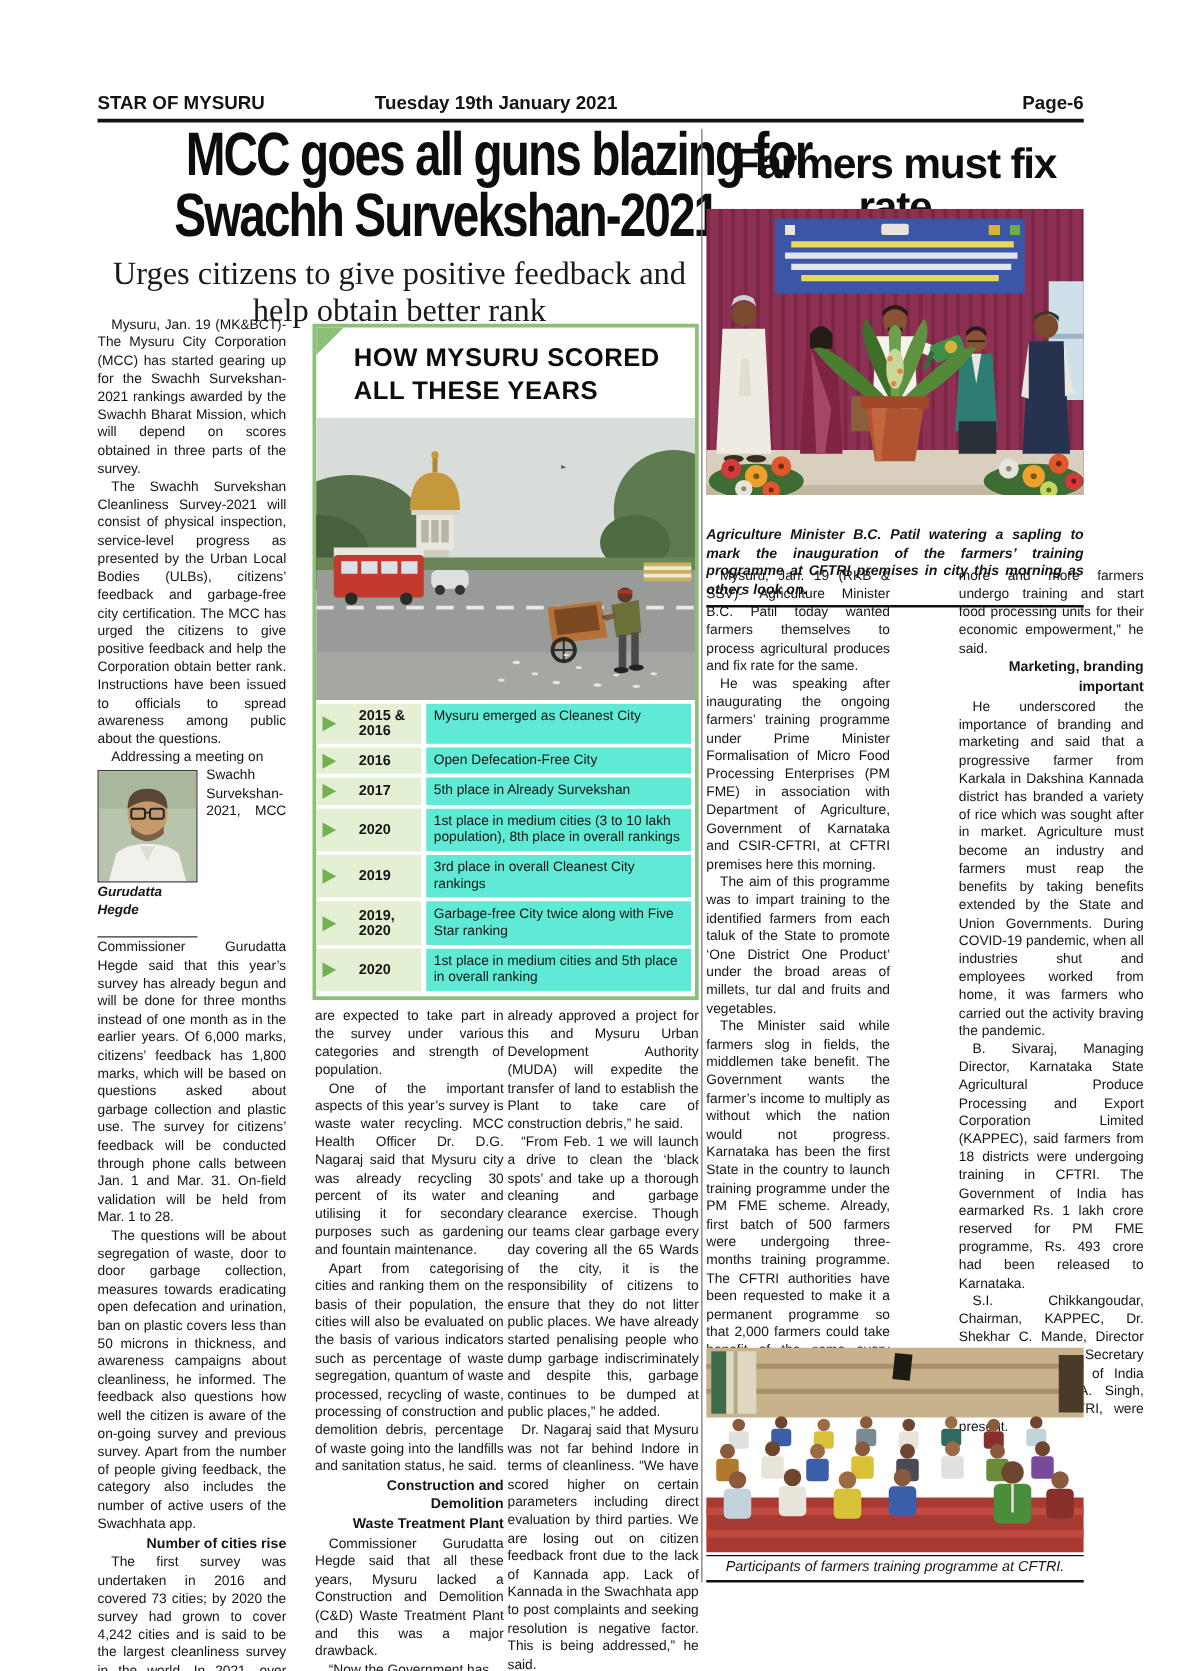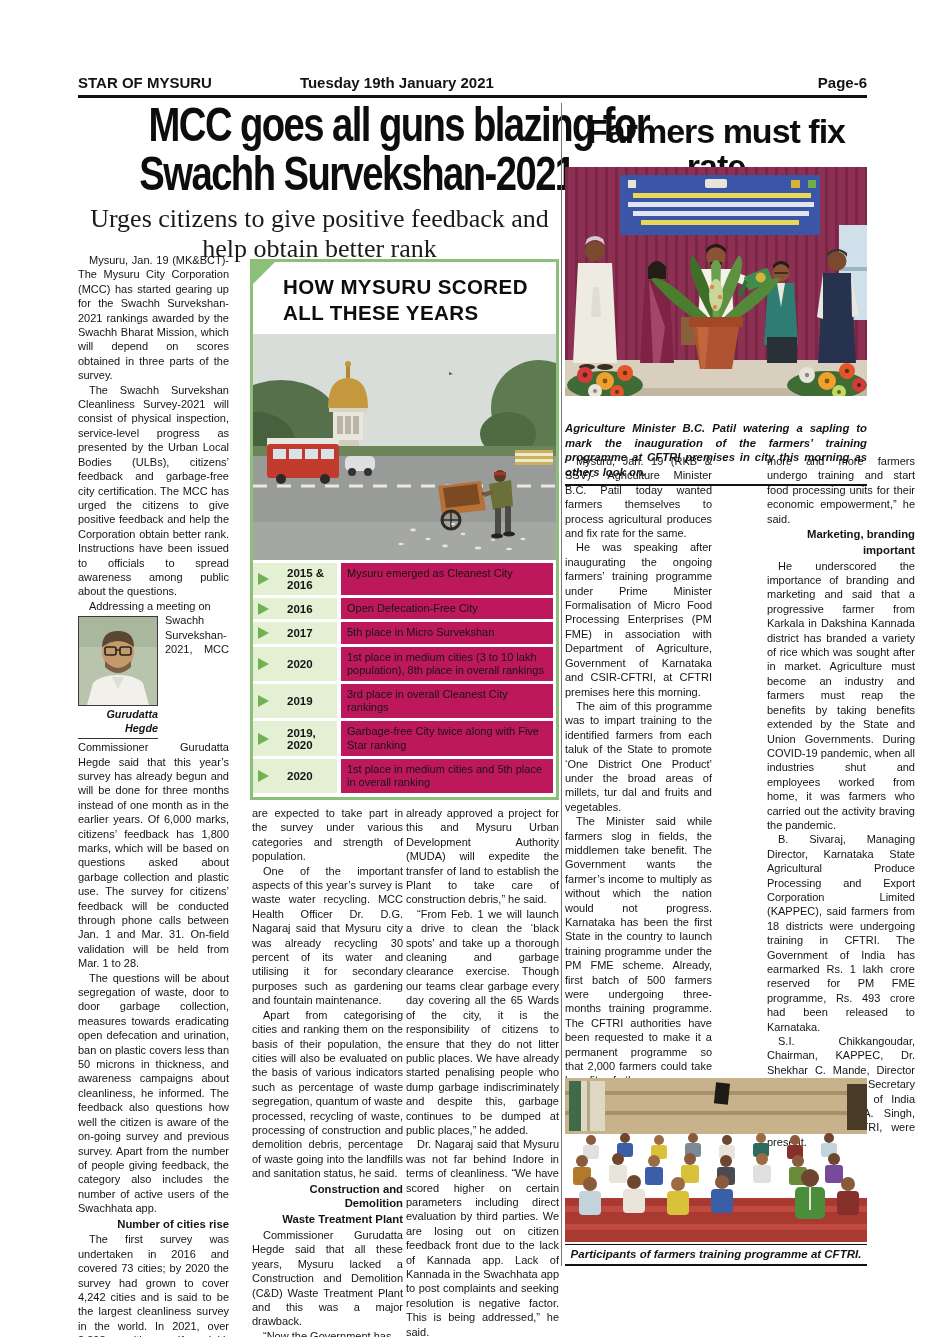--- a/index.html
+++ b/index.html
@@ -21,51 +21,51 @@
   .col{position:absolute;font-size:11px;line-height:1.31;text-align:justify;}
   .col p{margin:0;text-indent:11px;}
   .col p.noindent{text-indent:0;}
   .colsub{font-weight:700;text-align:right;font-size:11.3px;margin:1px 0;}
   .col1{left:78px;top:253px;width:151px;}
   .col2{left:252px;top:806px;width:151px;}
   .col3{left:406px;top:806px;width:153px;}
   
   .portrait{float:left;width:80px;margin:3px 7px 1px 0;}
   .portrait svg{display:block;border:1px solid #3a3a3a;}
-  .pcap{font-size:10.8px;font-weight:700;font-style:italic;text-align:right;line-height:1.25;margin-top:2px;}
-  .pcap .u{display:block;border-bottom:1px solid #333;padding-bottom:3px;}
+  .pcap{font-size:10.8px;font-weight:700;font-style:italic;text-align:left;line-height:1.25;margin-top:2px;}
+  .pcap .u{display:block;border-bottom:1px solid #333;padding-bottom:14px;}
   
   .greenbox{position:absolute;left:250px;top:259px;width:309px;height:541px;box-sizing:border-box;
             border:3px solid #8cc07a;background:#fff;}
   .gb-corner{position:absolute;left:0;top:0;width:0;height:0;
              border-left:22px solid #8cc07a;border-bottom:22px solid transparent;}
   .gb-title{padding:12px 8px 9px 30px;font-size:20.5px;font-weight:800;line-height:1.25;
             letter-spacing:0.4px;color:#0d0d0d;}
   .gb-photo{display:block;width:303px;height:226px;}
   .gb-table{padding:3px 3px 0 0;}
   .srow{display:flex;margin:0 0 3px 0;}
   .ycell{width:84px;background:#e3f0d4;display:flex;align-items:center;gap:18px;
          padding:4px 2px 4px 5px;box-sizing:border-box;font-weight:700;font-size:11.5px;}
   .tri{width:0;height:0;border-left:11px solid #72b152;border-top:6px solid transparent;
        border-bottom:6px solid transparent;flex:none;}
-  .tcell{flex:1;background:#be185d;margin-left:4px;padding:4px 6px;font-size:11px;line-height:1.2;}
+  .tcell{flex:1;background:#5eead4;margin-left:4px;padding:4px 6px;font-size:11px;line-height:1.2;}
   
   .vdivider{position:absolute;left:561px;top:103px;width:1px;height:1163px;background:#777;}
   
   .f-head{position:absolute;left:565px;top:98px;width:302px;text-align:center;}
   .f-hl{font-size:34px;font-weight:800;letter-spacing:-1px;line-height:1.02;color:#0d0d0d;margin-top:16px;}
   .f-sub{font-size:20px;font-weight:800;letter-spacing:-0.3px;margin-top:2px;}
   .stage-photo{position:absolute;left:565px;top:167px;width:302px;height:229px;}
   .f-cap{position:absolute;left:565px;top:421px;width:302px;font-size:11.3px;font-weight:700;
          font-style:italic;line-height:1.3;text-align:justify;padding-bottom:4px;border-bottom:2px solid #111;}
   .fcolL{left:565px;top:454px;width:147px;}
   .fcolR{left:719px;top:454px;width:148px;margin-left:48px;}
   .part-photo{position:absolute;left:565px;top:1078px;width:302px;height:164px;}
   .f-cap2{position:absolute;left:565px;top:1244px;width:302px;text-align:center;font-size:11.5px;
-          font-weight:700;font-style:italic;padding:3px 0 4px 0;border-top:1px solid #111;
+          font-weight:400;font-style:italic;padding:3px 0 4px 0;border-top:1px solid #111;
           border-bottom:2px solid #111;box-sizing:border-box;}
   svg{display:block;}
 </style>
 </head>
 <body>
 
 <div class="page">
 
   <div class="masthead">
     <span class="mh-paper">STAR OF MYSURU</span>
@@ -191,21 +191,21 @@
               <span class="tri"></span>
               <span>2016</span>
             </span>
           <span class="tcell">Open Defecation-Free City</span>
         </div>
         <div class="srow">
           <span class="ycell">
               <span class="tri"></span>
               <span>2017</span>
             </span>
-          <span class="tcell">5th place in Micro Survekshan</span>
+          <span class="tcell">5th place in Already Survekshan</span>
         </div>
         <div class="srow">
           <span class="ycell">
               <span class="tri"></span>
               <span>2020</span>
             </span>
           <span class="tcell">1st place in medium cities (3 to 10 lakh population), 8th place in overall rankings</span>
         </div>
         <div class="srow">
           <span class="ycell">

